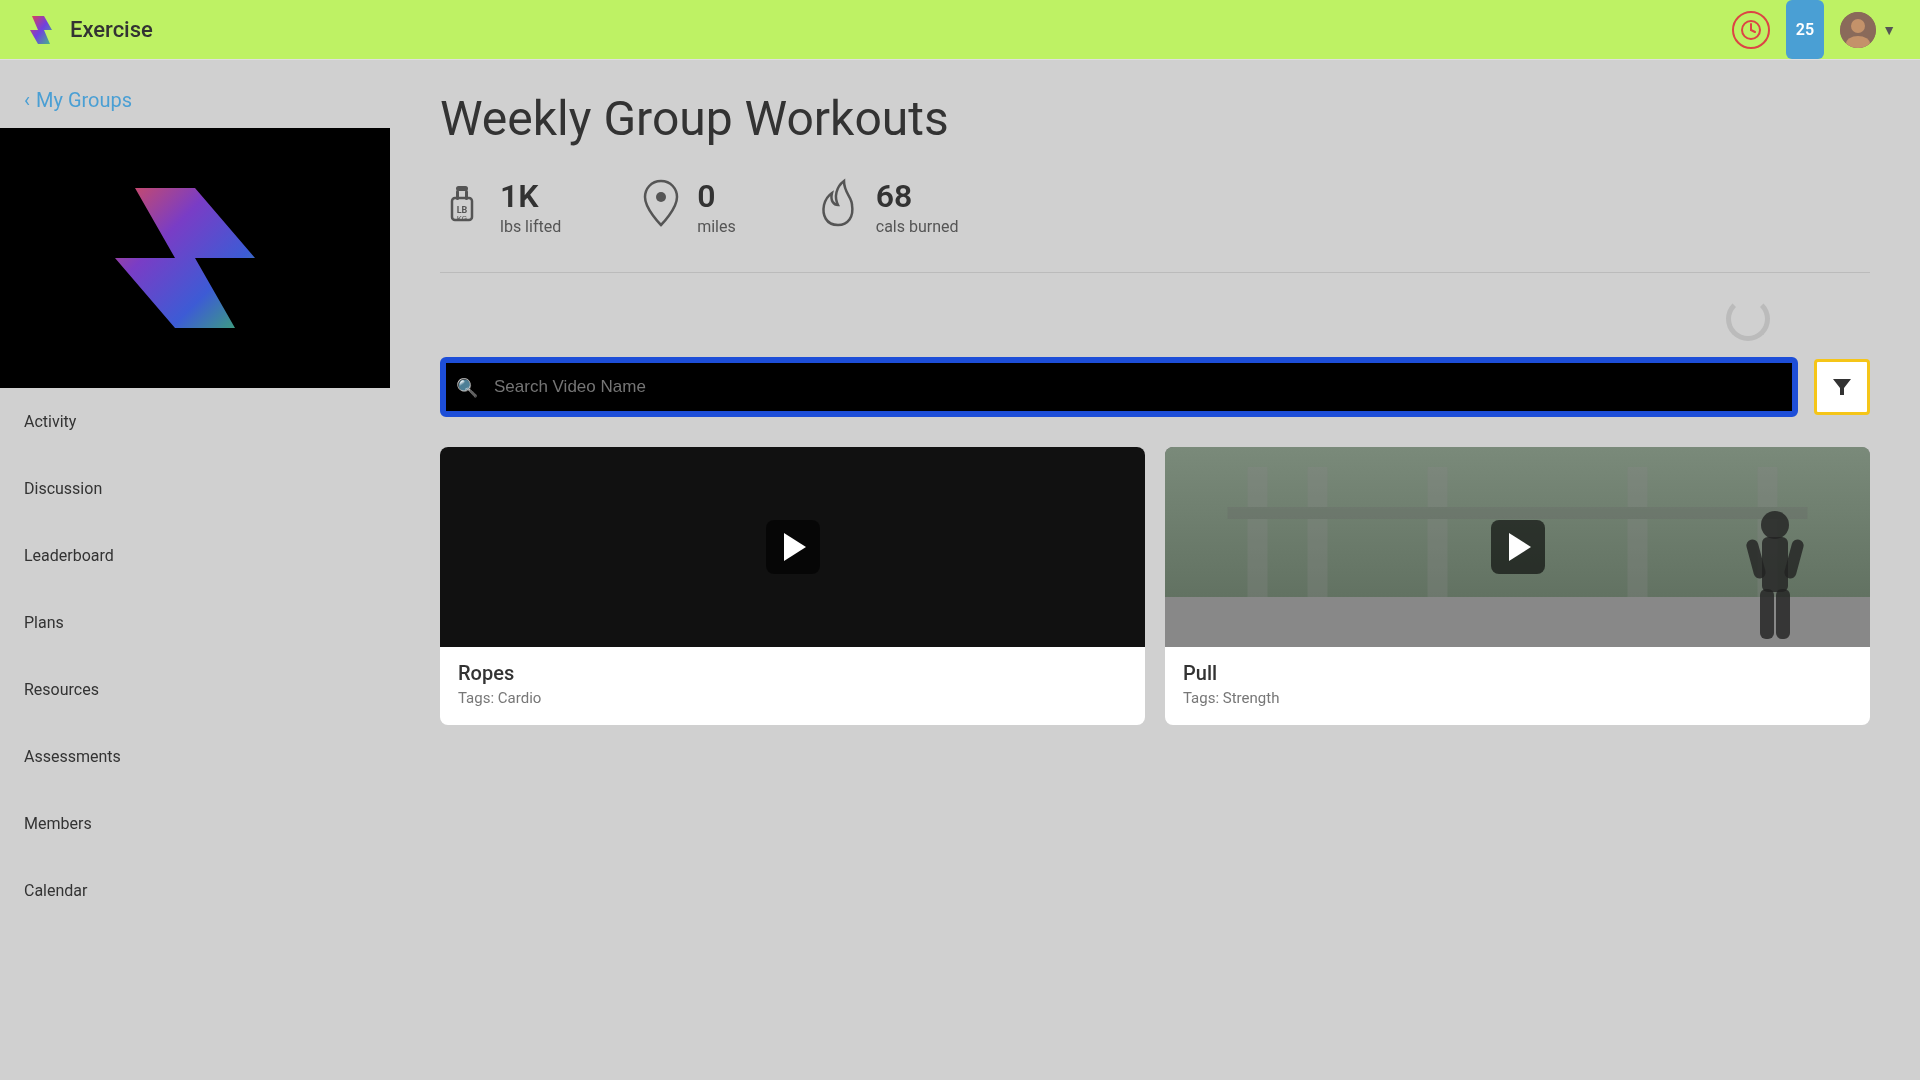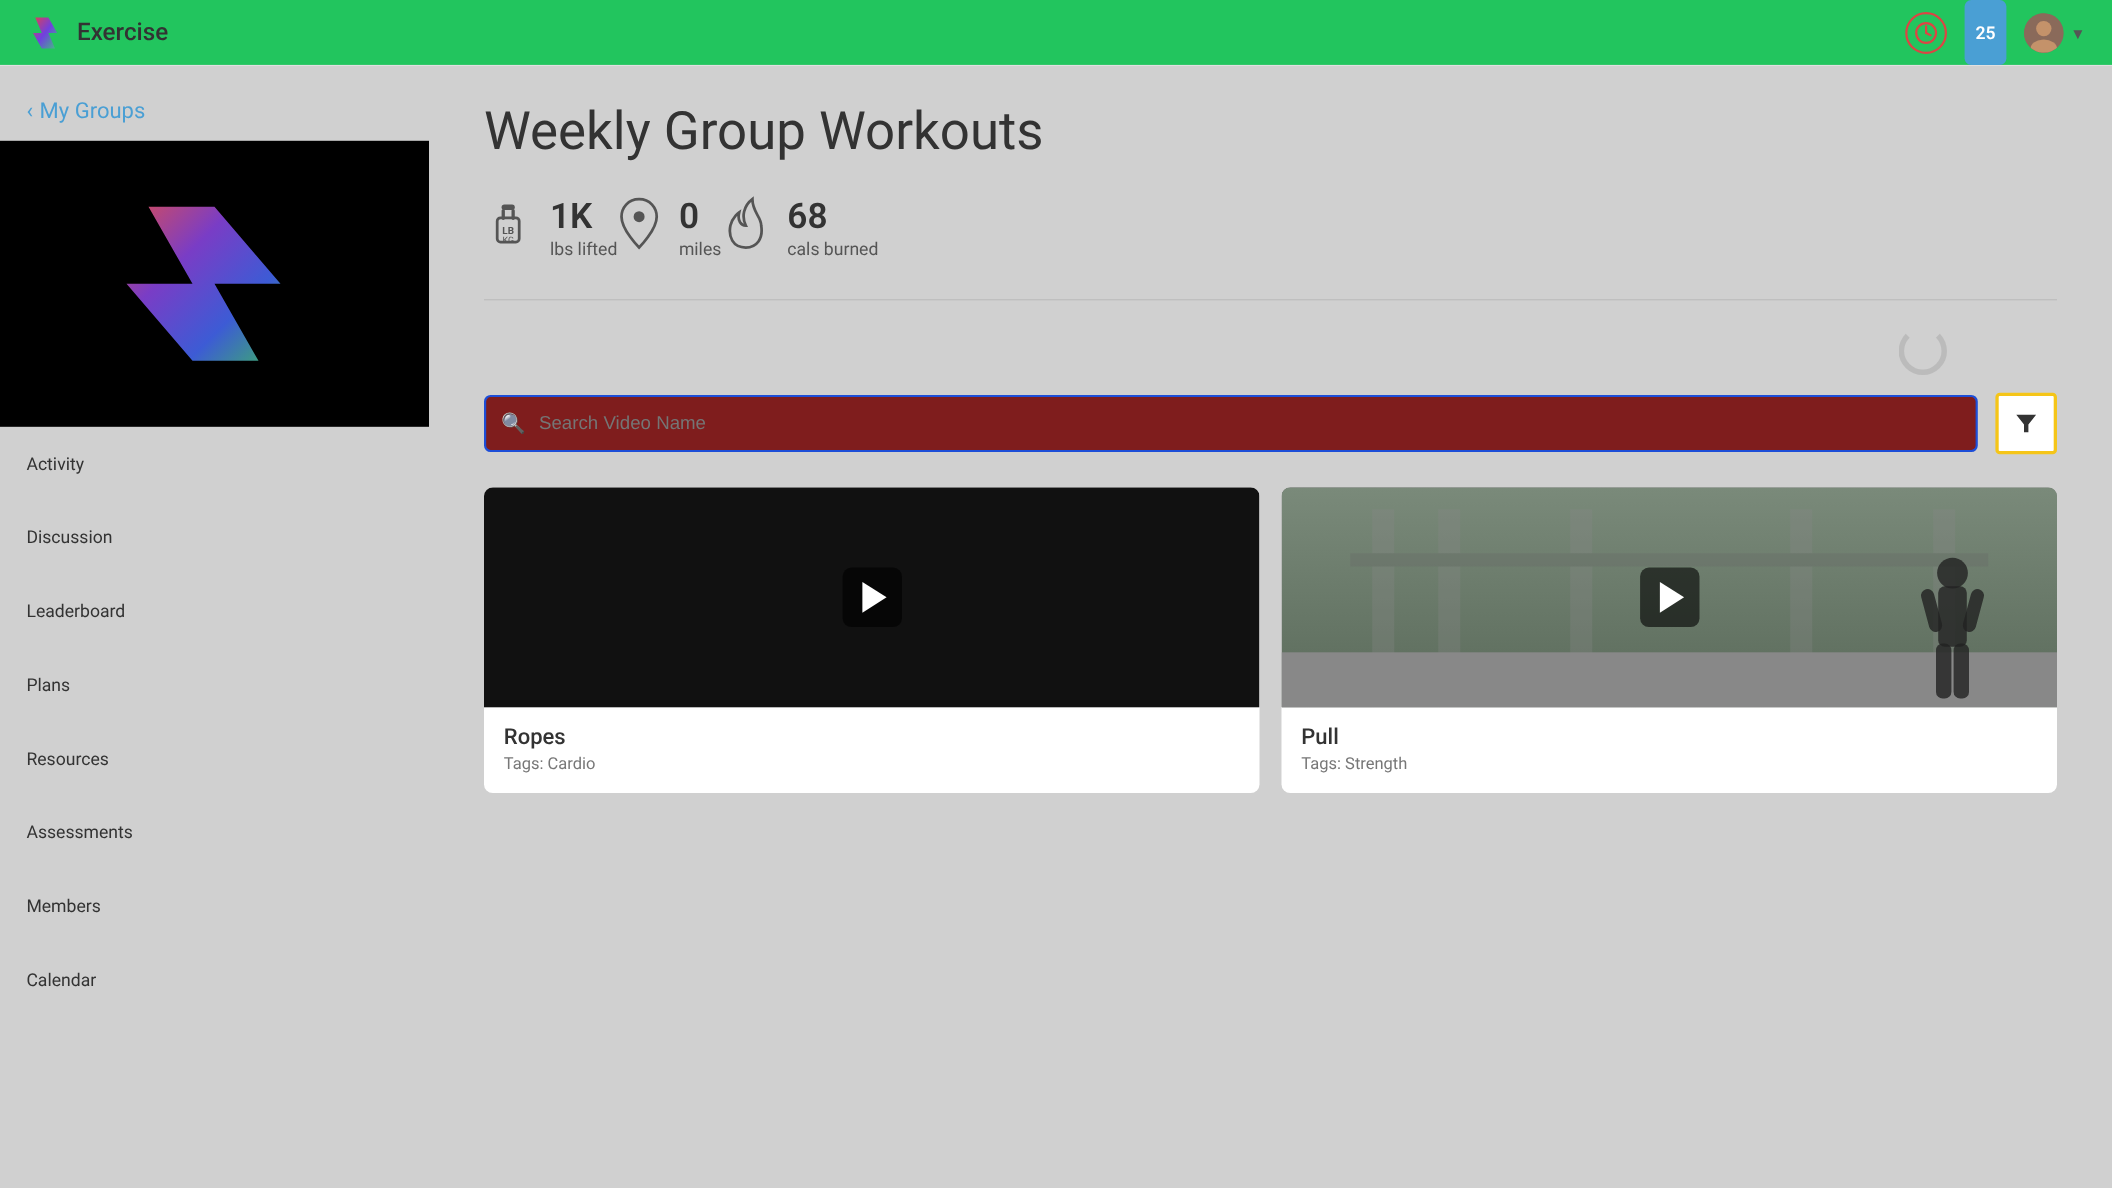--- a/index.html
+++ b/index.html
@@ -10,21 +10,21 @@
       height: 1080px;
       overflow: hidden;
       position: relative;
     }
 
     
     .top-nav {
       position: fixed;
       top: 0; left: 0; right: 0;
       height: 60px;
-      background: #22c55e;
+      background: #bef264;
       display: flex;
       align-items: center;
       padding: 0 24px;
       z-index: 100;
       border-bottom: 1px solid #e0e0e0;
     }
     .top-nav-logo {
       display: flex;
       align-items: center;
       gap: 10px;
@@ -158,20 +158,21 @@
       overflow-y: auto;
     }
     .group-title {
       font-size: 48px;
       font-weight: 400;
       color: #333;
       margin-bottom: 30px;
     }
     .stats-row {
       display: flex;
+      gap: 80px;
       margin-bottom: 36px;
       align-items: flex-start;
     }
     .stat-item {
       display: flex;
       align-items: center;
       gap: 16px;
     }
     .stat-icon {
       font-size: 40px;
@@ -213,24 +214,24 @@
       position: absolute;
       left: 16px;
       top: 50%;
       transform: translateY(-50%);
       color: #999;
       font-size: 18px;
     }
     .search-input {
       width: 100%;
       padding: 14px 14px 14px 48px;
-      border: 2px solid #1d4ed8;
+      border: 6px solid #1d4ed8;
       border-radius: 6px;
       font-size: 17px;
-      background: #7f1d1d;
+      background: #000000;
       color: #999;
       outline: none;
     }
     .filter-btn {
       width: 56px;
       height: 56px;
       background: #fff;
       border: 3px solid #f5c518;
       border-radius: 4px;
       display: flex;

